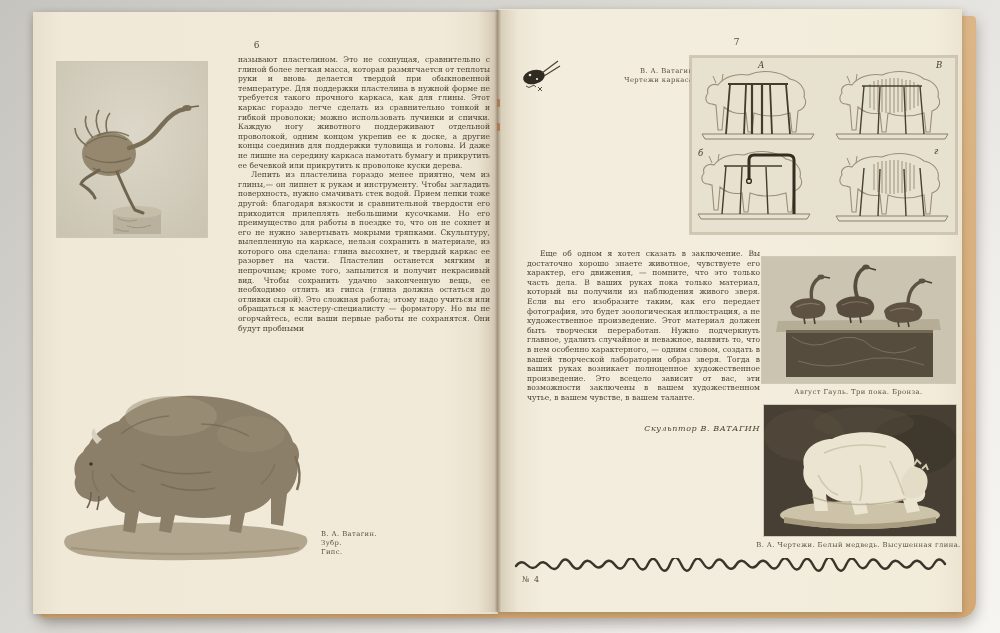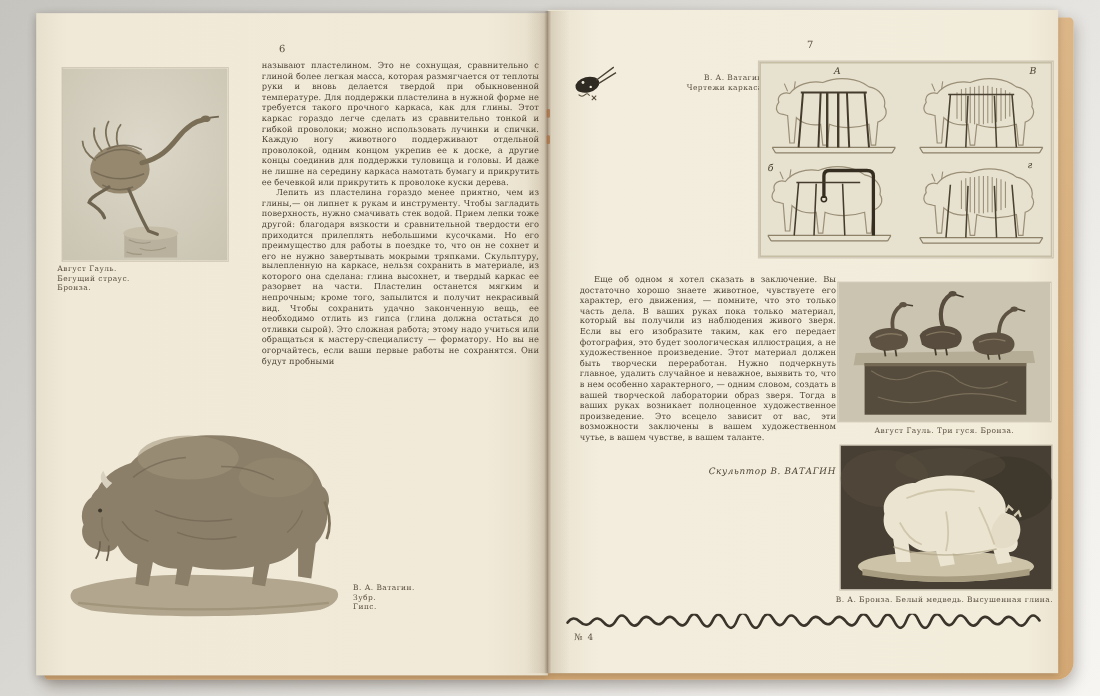--- a/index.html
+++ b/index.html
@@ -61,23 +61,20 @@
 
         <path d="M72,86 C88,82 96,74 104,64 C112,54 120,48 128,47" stroke="#7b6e56" stroke-width="4.5" fill="none" stroke-linecap="round"></path>
         <ellipse cx="130" cy="46" rx="4.5" ry="3" fill="#7b6e56"></ellipse>
         <path d="M134,45 l8,-1" stroke="#6f6450" stroke-width="1.6"></path>
 
         <path d="M42,108 C34,114 26,116 24,122 C30,126 36,130 38,136" stroke="#6f6450" stroke-width="3" fill="none" stroke-linecap="round"></path>
 
         <path d="M60,110 C66,124 72,138 78,148 l8,3" stroke="#6f6450" stroke-width="3" fill="none" stroke-linecap="round"></path>
       </svg>
     </div>
-    <div class="abs cap" style="left:19px;top:228px;width:120px;">Август Гауль.
-Бегущий страус.
-Бронза.</div>
 
     <div class="abs bodytext" style="left:205px;top:43px;width:252px;">
       <p>называют пластелином. Это не сохнущая, сравнительно с глиной более легкая масса, которая размягчается от теплоты руки и вновь делается твердой при обыкновенной температуре. Для поддержки пластелина в нужной форме не требуется такого прочного каркаса, как для глины. Этот каркас гораздо легче сделать из сравнительно тонкой и гибкой проволоки; можно использовать лучинки и спички. Каждую ногу животного поддерживают отдельной проволокой, одним концом укрепив ее к доске, а другие концы соединив для поддержки туловища и головы. И даже не лишне на середину каркаса намотать бумагу и прикрутить ее бечевкой или прикрутить к проволоке куски дерева.</p>
       <p class="indent">Лепить из пластелина гораздо менее приятно, чем из глины,— он липнет к рукам и инструменту. Чтобы загладить поверхность, нужно смачивать стек водой. Прием лепки тоже другой: благодаря вязкости и сравнительной твердости его приходится прилеплять небольшими кусочками. Но его преимущество для работы в поездке то, что он не сохнет и его не нужно завертывать мокрыми тряпками. Скульптуру, вылепленную на каркасе, нельзя сохранить в материале, из которого она сделана: глина высохнет, и твердый каркас ее разорвет на части. Пластелин останется мягким и непрочным; кроме того, запылится и получит некрасивый вид. Чтобы сохранить удачно законченную вещь, ее необходимо отлить из гипса (глина должна остаться до отливки сырой). Это сложная работа; этому надо учиться или обращаться к мастеру-специалисту — форматору. Но вы не огорчайтесь, если ваши первые работы не сохранятся. Они будут пробными</p>
     </div>
 
     <div class="abs" style="left:18px;top:352px;width:274px;height:204px;">
       <svg width="274" height="204" viewBox="0 0 274 204">
 
         <path d="M16,172 C44,161 96,157 144,159 C194,161 232,164 254,172 C261,178 252,189 236,191 C178,198 82,198 32,191 C15,187 9,179 16,172 Z" fill="#b2a78e"></path>
@@ -191,42 +188,42 @@
         <path d="M80,48 q14,-6 26,-1" stroke="#8d7f66" stroke-width="1.2" fill="none" opacity=".8"></path>
 
         <path d="M122,54 C126,46 142,43 153,47 C161,50 163,58 156,63 C145,67 130,67 124,61 Z" fill="#5e5243"></path>
         <path d="M146,48 C146,37 150,29 158,25" stroke="#5e5243" stroke-width="3.4" fill="none" stroke-linecap="round"></path>
         <ellipse cx="160" cy="24" rx="3.4" ry="2.4" fill="#5e5243"></ellipse>
           <path d="M163,24 l7,2" stroke="#4a4032" stroke-width="1.4"></path>
         <path d="M136,65 l1,5 M146,65 l1,5" stroke="#4a4032" stroke-width="1.6"></path>
         <path d="M128,54 q12,-5 24,-1" stroke="#8d7f66" stroke-width="1.2" fill="none" opacity=".8"></path>
       </svg>
     </div>
-    <div class="abs cap center" style="left:264px;top:379px;width:193px;">Август Гауль. Три гуся. Бронза.</div>
+    <div class="abs cap center" style="left:264px;top:379px;width:193px;">Август Гауль. Три пока. Бронза.</div>
 
     <div class="abs photo" style="left:266px;top:396px;width:192px;height:131px;">
       <svg width="192" height="131" viewBox="0 0 192 131">
         <rect width="192" height="131" fill="#473f33"></rect>
         <ellipse cx="40" cy="30" rx="40" ry="26" fill="#584e3f" opacity=".5"></ellipse>
         <ellipse cx="150" cy="40" rx="44" ry="30" fill="#3a3329" opacity=".6"></ellipse>
         <ellipse cx="100" cy="18" rx="50" ry="16" fill="#5d5342" opacity=".35"></ellipse>
 
         <ellipse cx="96" cy="110" rx="80" ry="14" fill="#cdc3a8"></ellipse>
         <path d="M20,112 q76,14 152,0 l0,6 q-76,12 -152,0 z" fill="#a89d81"></path>
 
         <path d="M40,62 C36,46 52,34 68,34 C86,25 118,25 134,35 C146,41 152,51 150,61 C158,64 163,74 159,83 C164,89 160,97 153,97 L156,106 L143,108 L139,95 C128,99 113,101 102,98 L104,108 L91,110 L87,96 C78,98 69,95 62,89 L64,106 L51,106 L48,85 C40,79 38,70 40,62 Z" fill="#ebe4d0"></path>
 
         <path d="M146,62 C158,60 166,70 163,81 C161,91 150,96 141,92 C136,86 136,76 140,70 Z" fill="#e4dcc6"></path>
         <path d="M150,60 l3,-5 4,4 M158,64 l4,-4 2,5" stroke="#d5cbb2" stroke-width="2" fill="none"></path>
 
         <path d="M60,48 q26,-12 62,-6 M54,70 q8,16 20,20 M96,60 q4,20 0,36 M126,56 q8,16 14,34" stroke="#c9bfa4" stroke-width="1.6" fill="none" opacity=".8"></path>
         <path d="M48,92 q40,14 94,2" stroke="#b2a78a" stroke-width="1.4" fill="none" opacity=".7"></path>
       </svg>
     </div>
-    <div class="abs cap center" style="left:258px;top:532px;width:205px;">В. А. Бронза. Белый медведь. Высушенная глина.</div>
+    <div class="abs cap center" style="left:258px;top:532px;width:205px;">В. А. Чертежи. Белый медведь. Высушенная глина.</div>
 
     <div class="abs" style="left:16px;top:549px;width:442px;height:14px;">
       <svg width="442" height="14" viewBox="0 0 442 14">
         <path d="M2,8 q5,-7 11,-1 t11,0 t11,1 t11,-2 t11,0 t11,1 t11,-1 t11,0 t11,1 t11,-2 t11,1 t11,0 t11,1 t11,-1 t11,0 t11,1 t11,-2 t11,1 t11,0 t11,1 t11,-1 t11,0 t11,1 t11,-2 t11,1 t11,0 t11,1 t11,-1 t11,0 t11,1 t11,-2 t11,1 t11,0 t11,1 t11,-1 t11,0 t11,1 t11,-1 t11,0" stroke="#3a342a" stroke-width="2.4" fill="none" stroke-linecap="round"></path>
       </svg>
     </div>
     <div class="abs issue" style="left:24px;top:566px;">№ 4</div>
   </div>
 
   <div class="abs gutter"></div>

